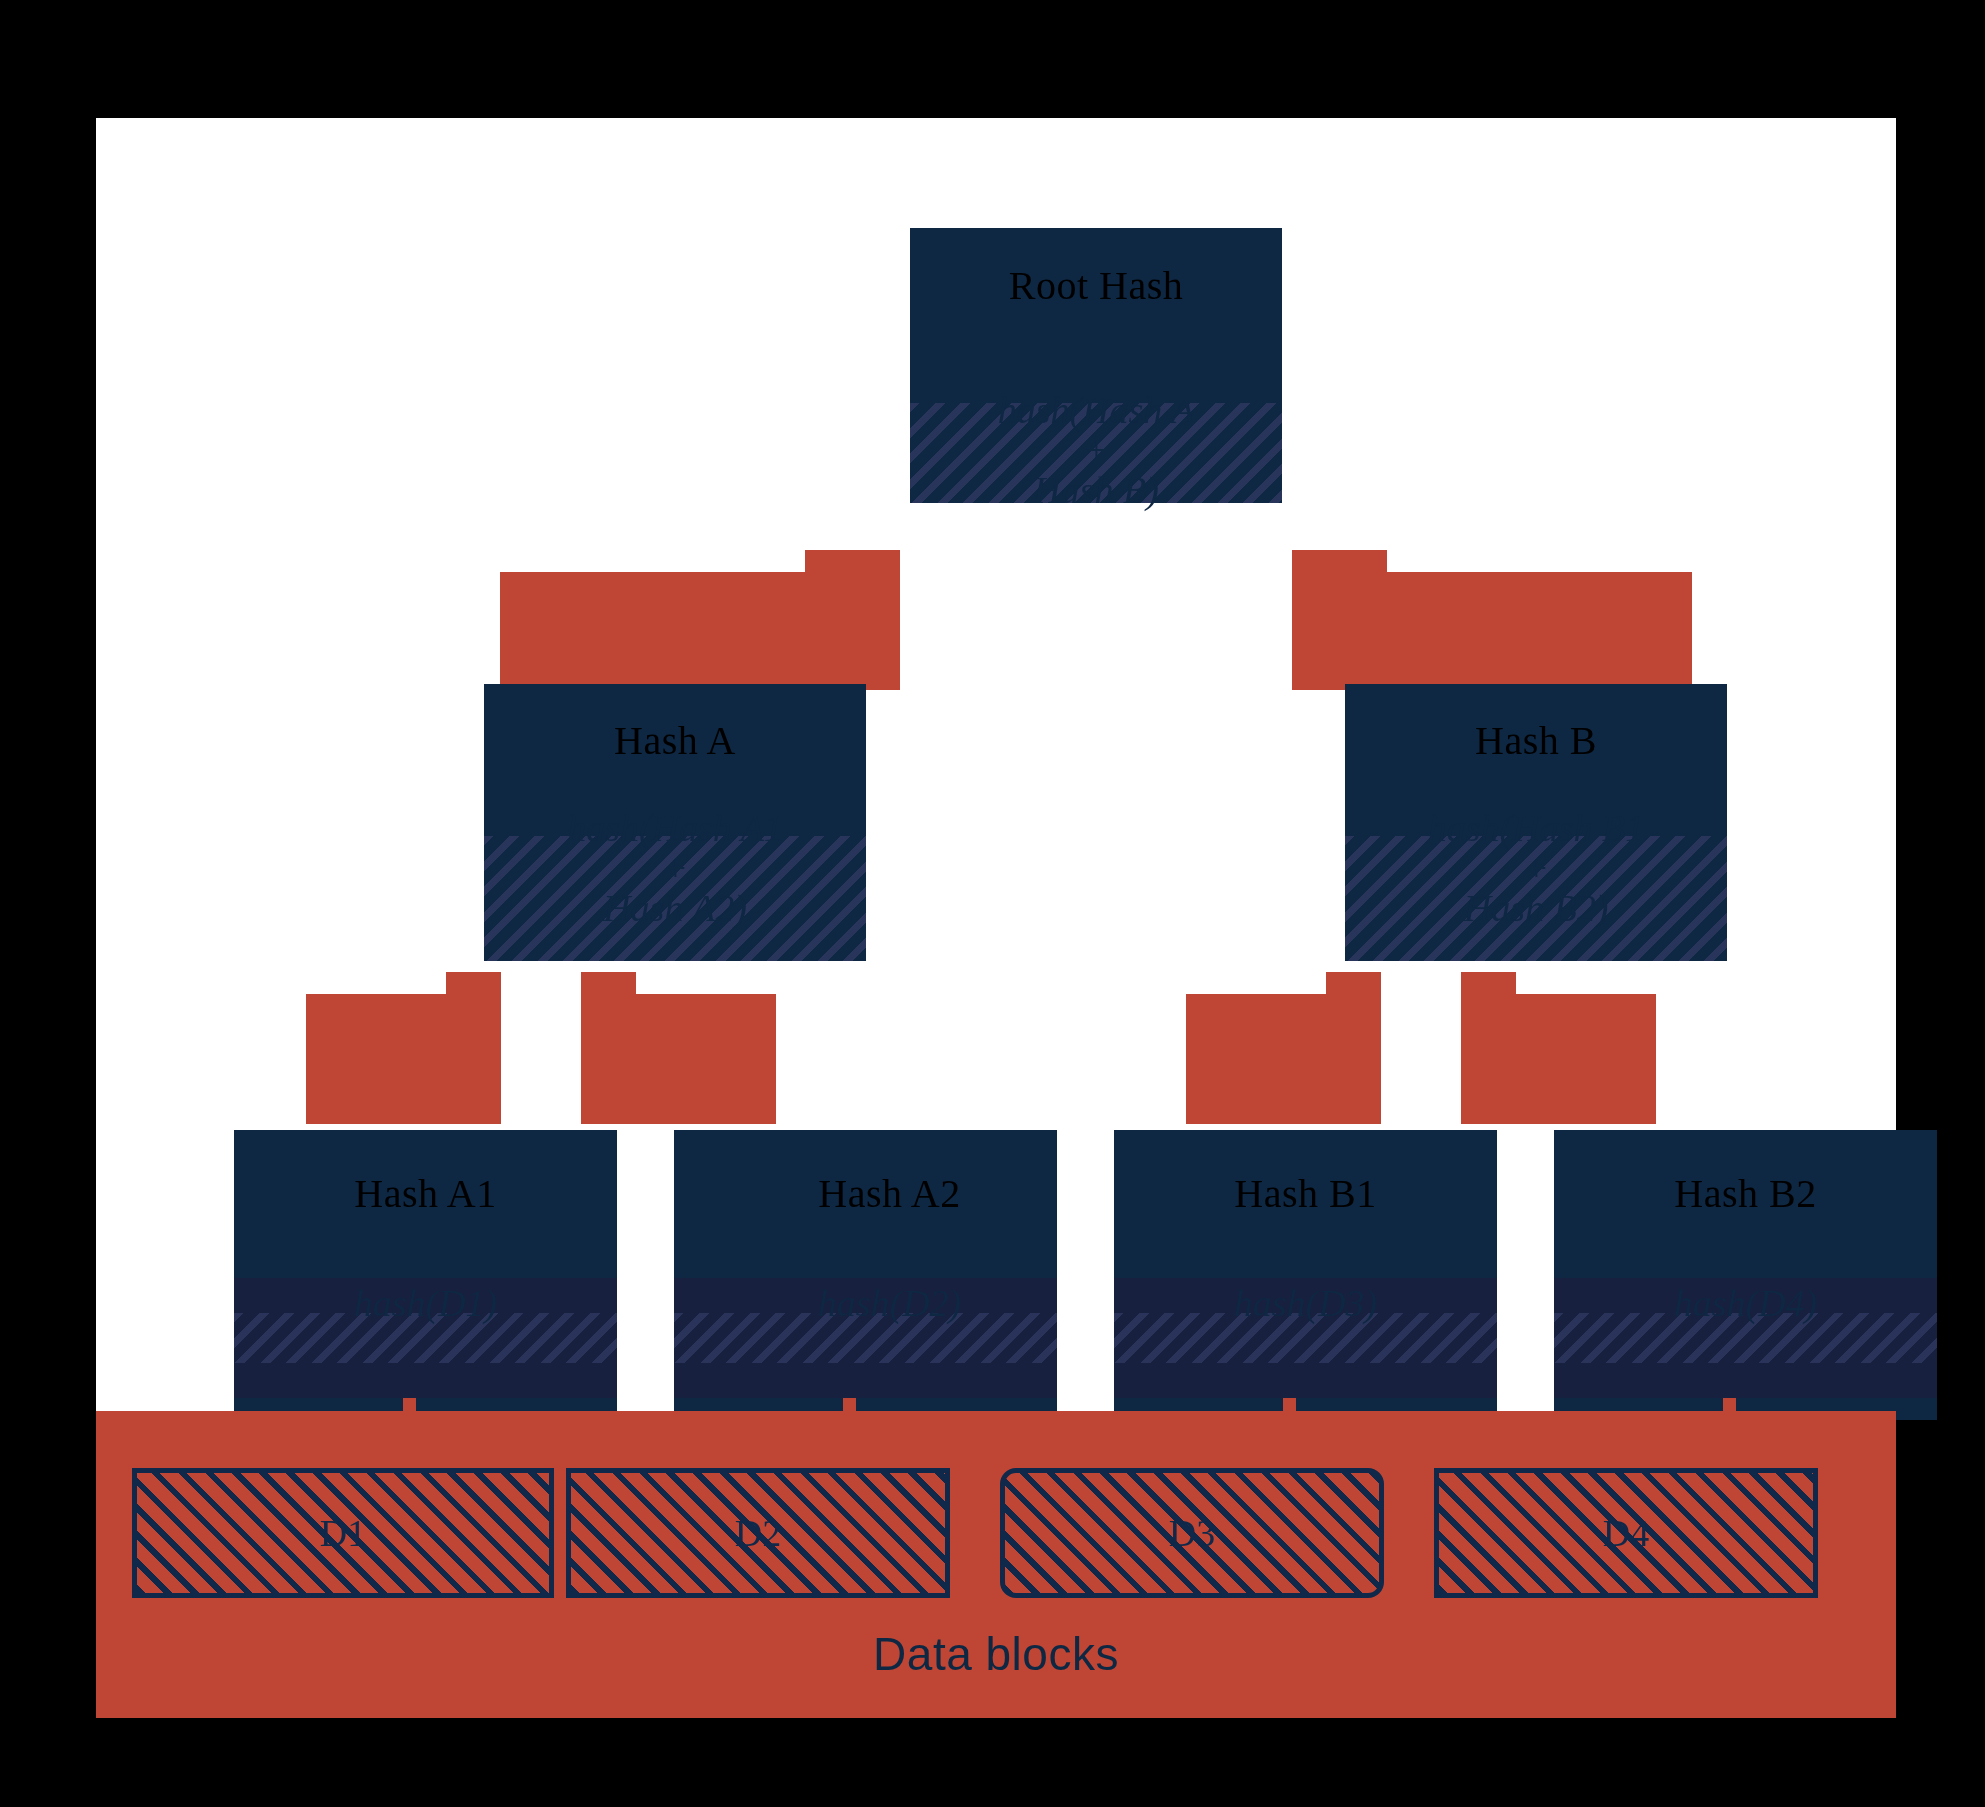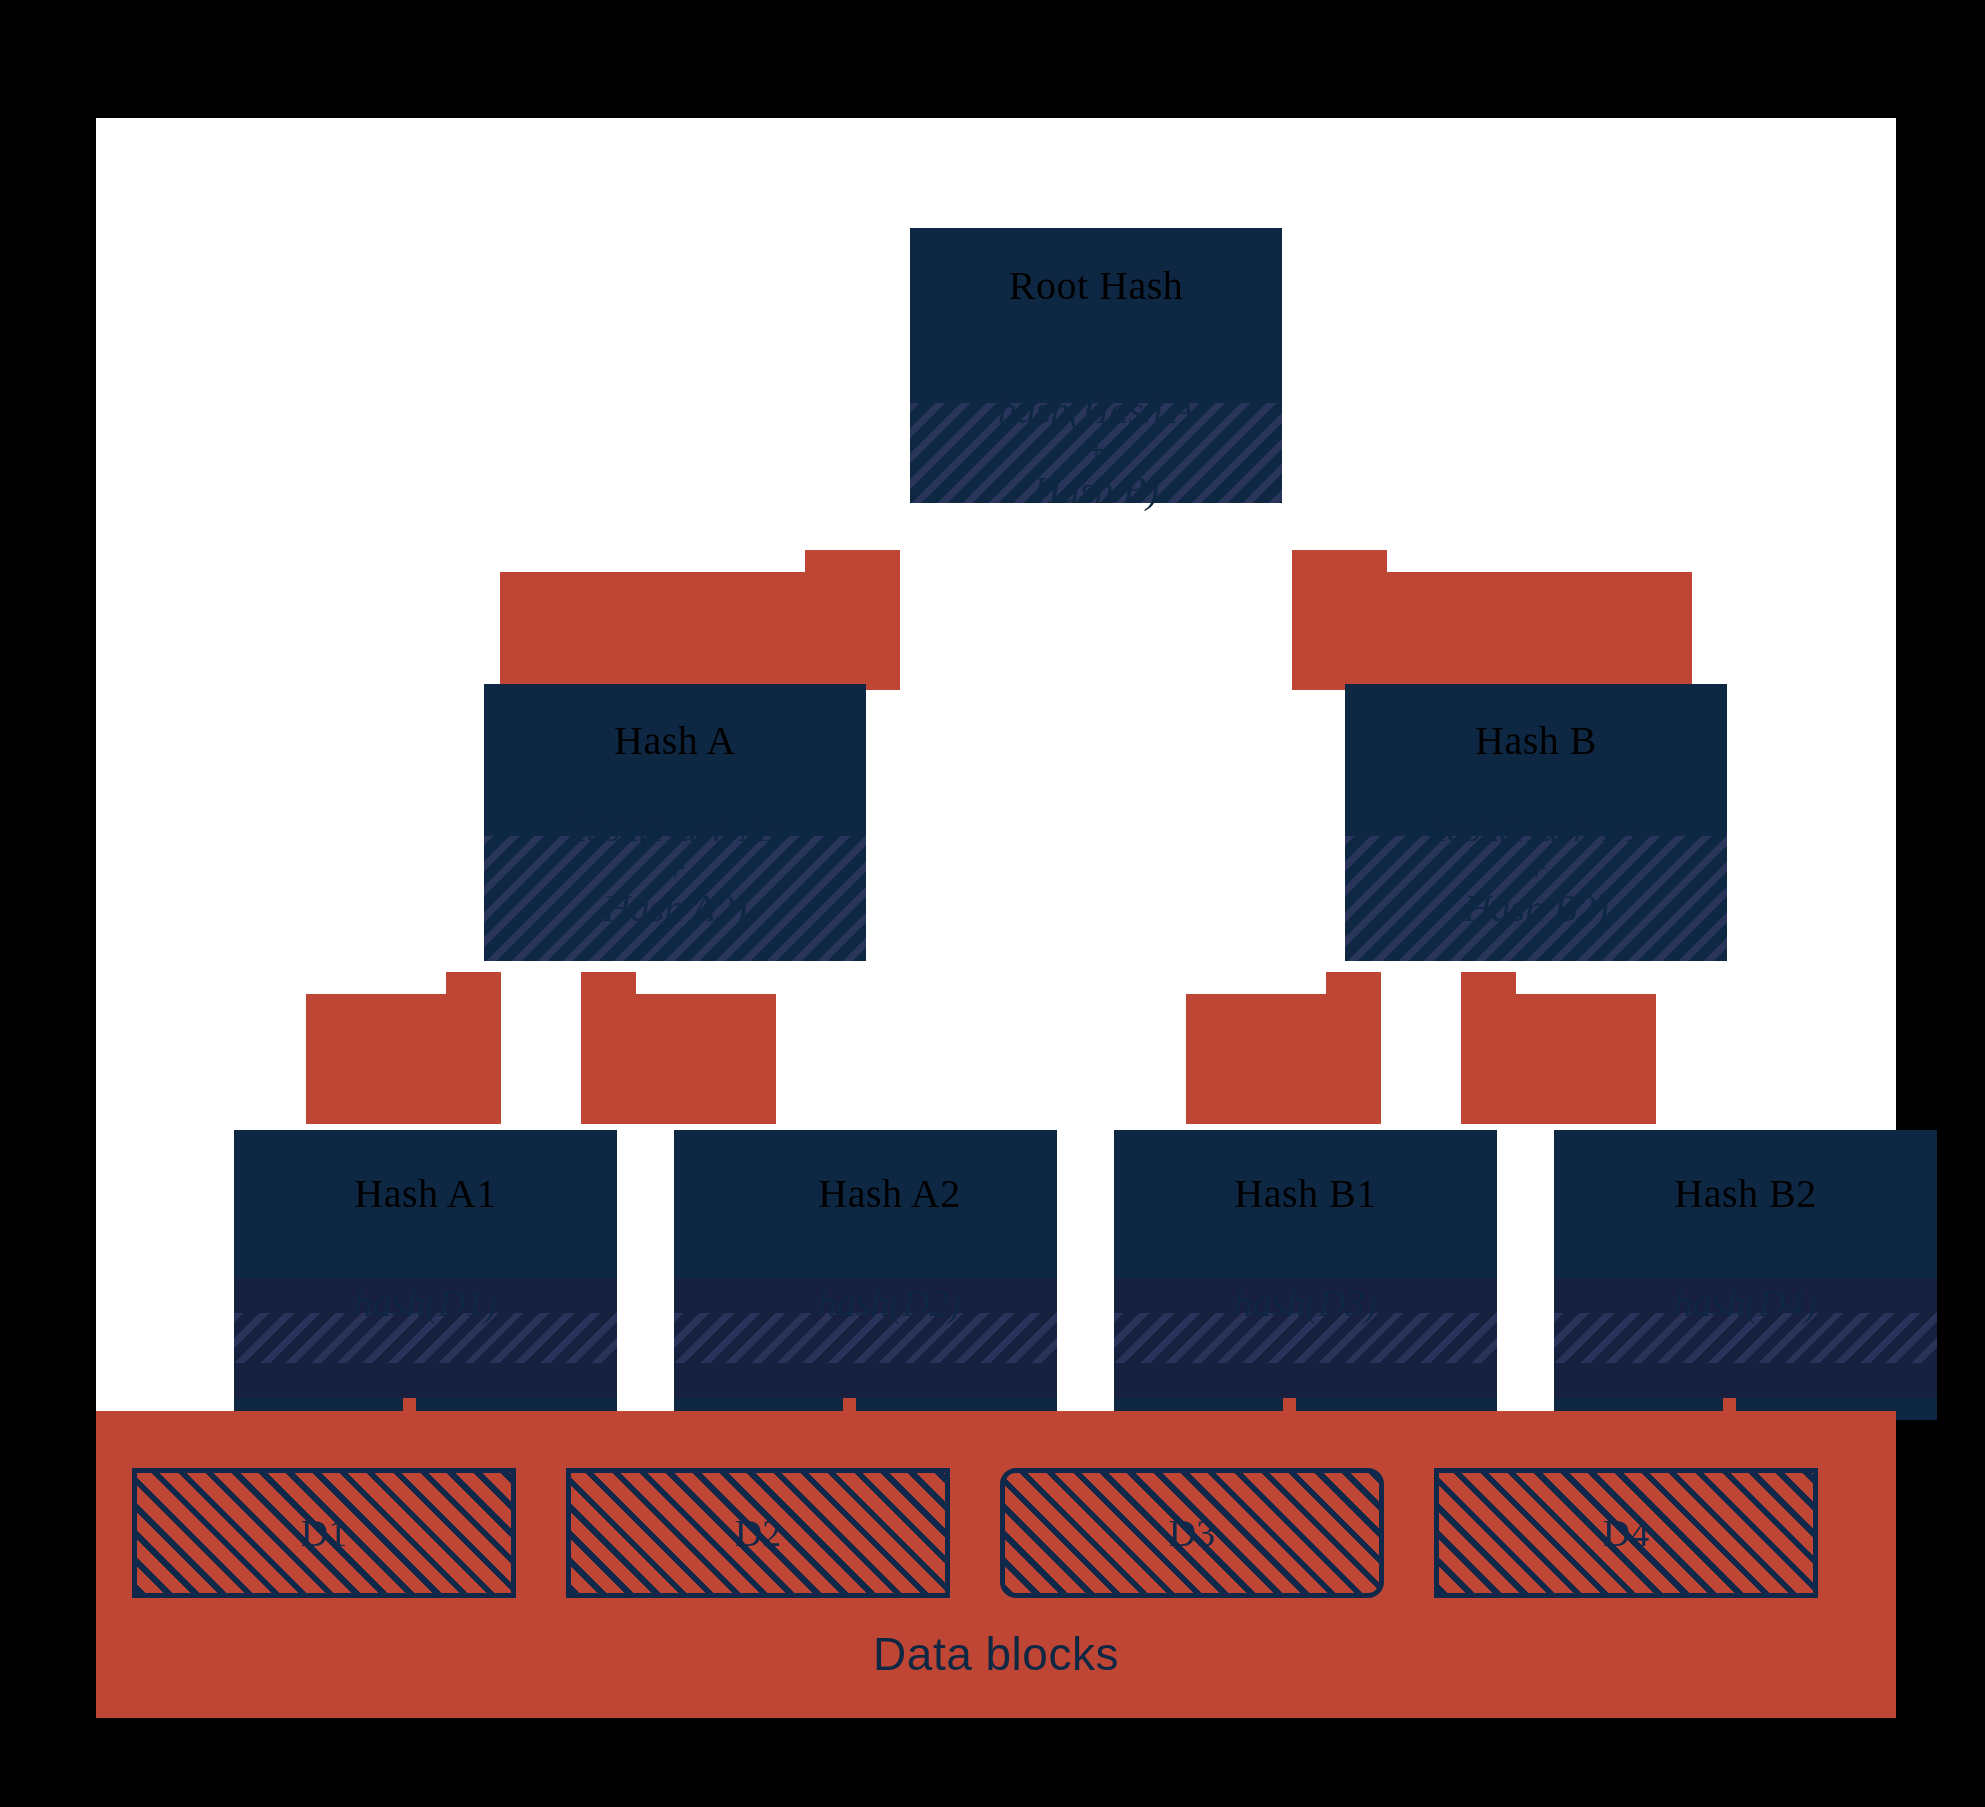--- a/index.html
+++ b/index.html
@@ -77,21 +77,21 @@
     background:
       repeating-linear-gradient(45deg,
         #10294a 0px,#10294a 6px,
         rgba(0,0,0,0) 6px, rgba(0,0,0,0) 19px),
       #bf4634;
     border:5px solid #10294a;box-sizing:border-box;
     display:flex;align-items:center;justify-content:center;
   }
   .datablock span{color:#10294a;font-size:38px;font-family:"Liberation Serif",serif;
      position:relative;z-index:2;}
-  #db-1{left:36px;width:384px;}
+  #db-1{left:36px;width:422px;}
   #db-2{left:470px;width:384px;}
   #db-3{left:904px;width:384px;border-radius:16px;}
   #db-4{left:1338px;width:384px;}
   #data-label{
     position:absolute;left:0;right:0;top:216px;text-align:center;
     color:#0e2743;font-size:46px;letter-spacing:.5px;
     font-family:"Liberation Sans",sans-serif;
   }
 
   

